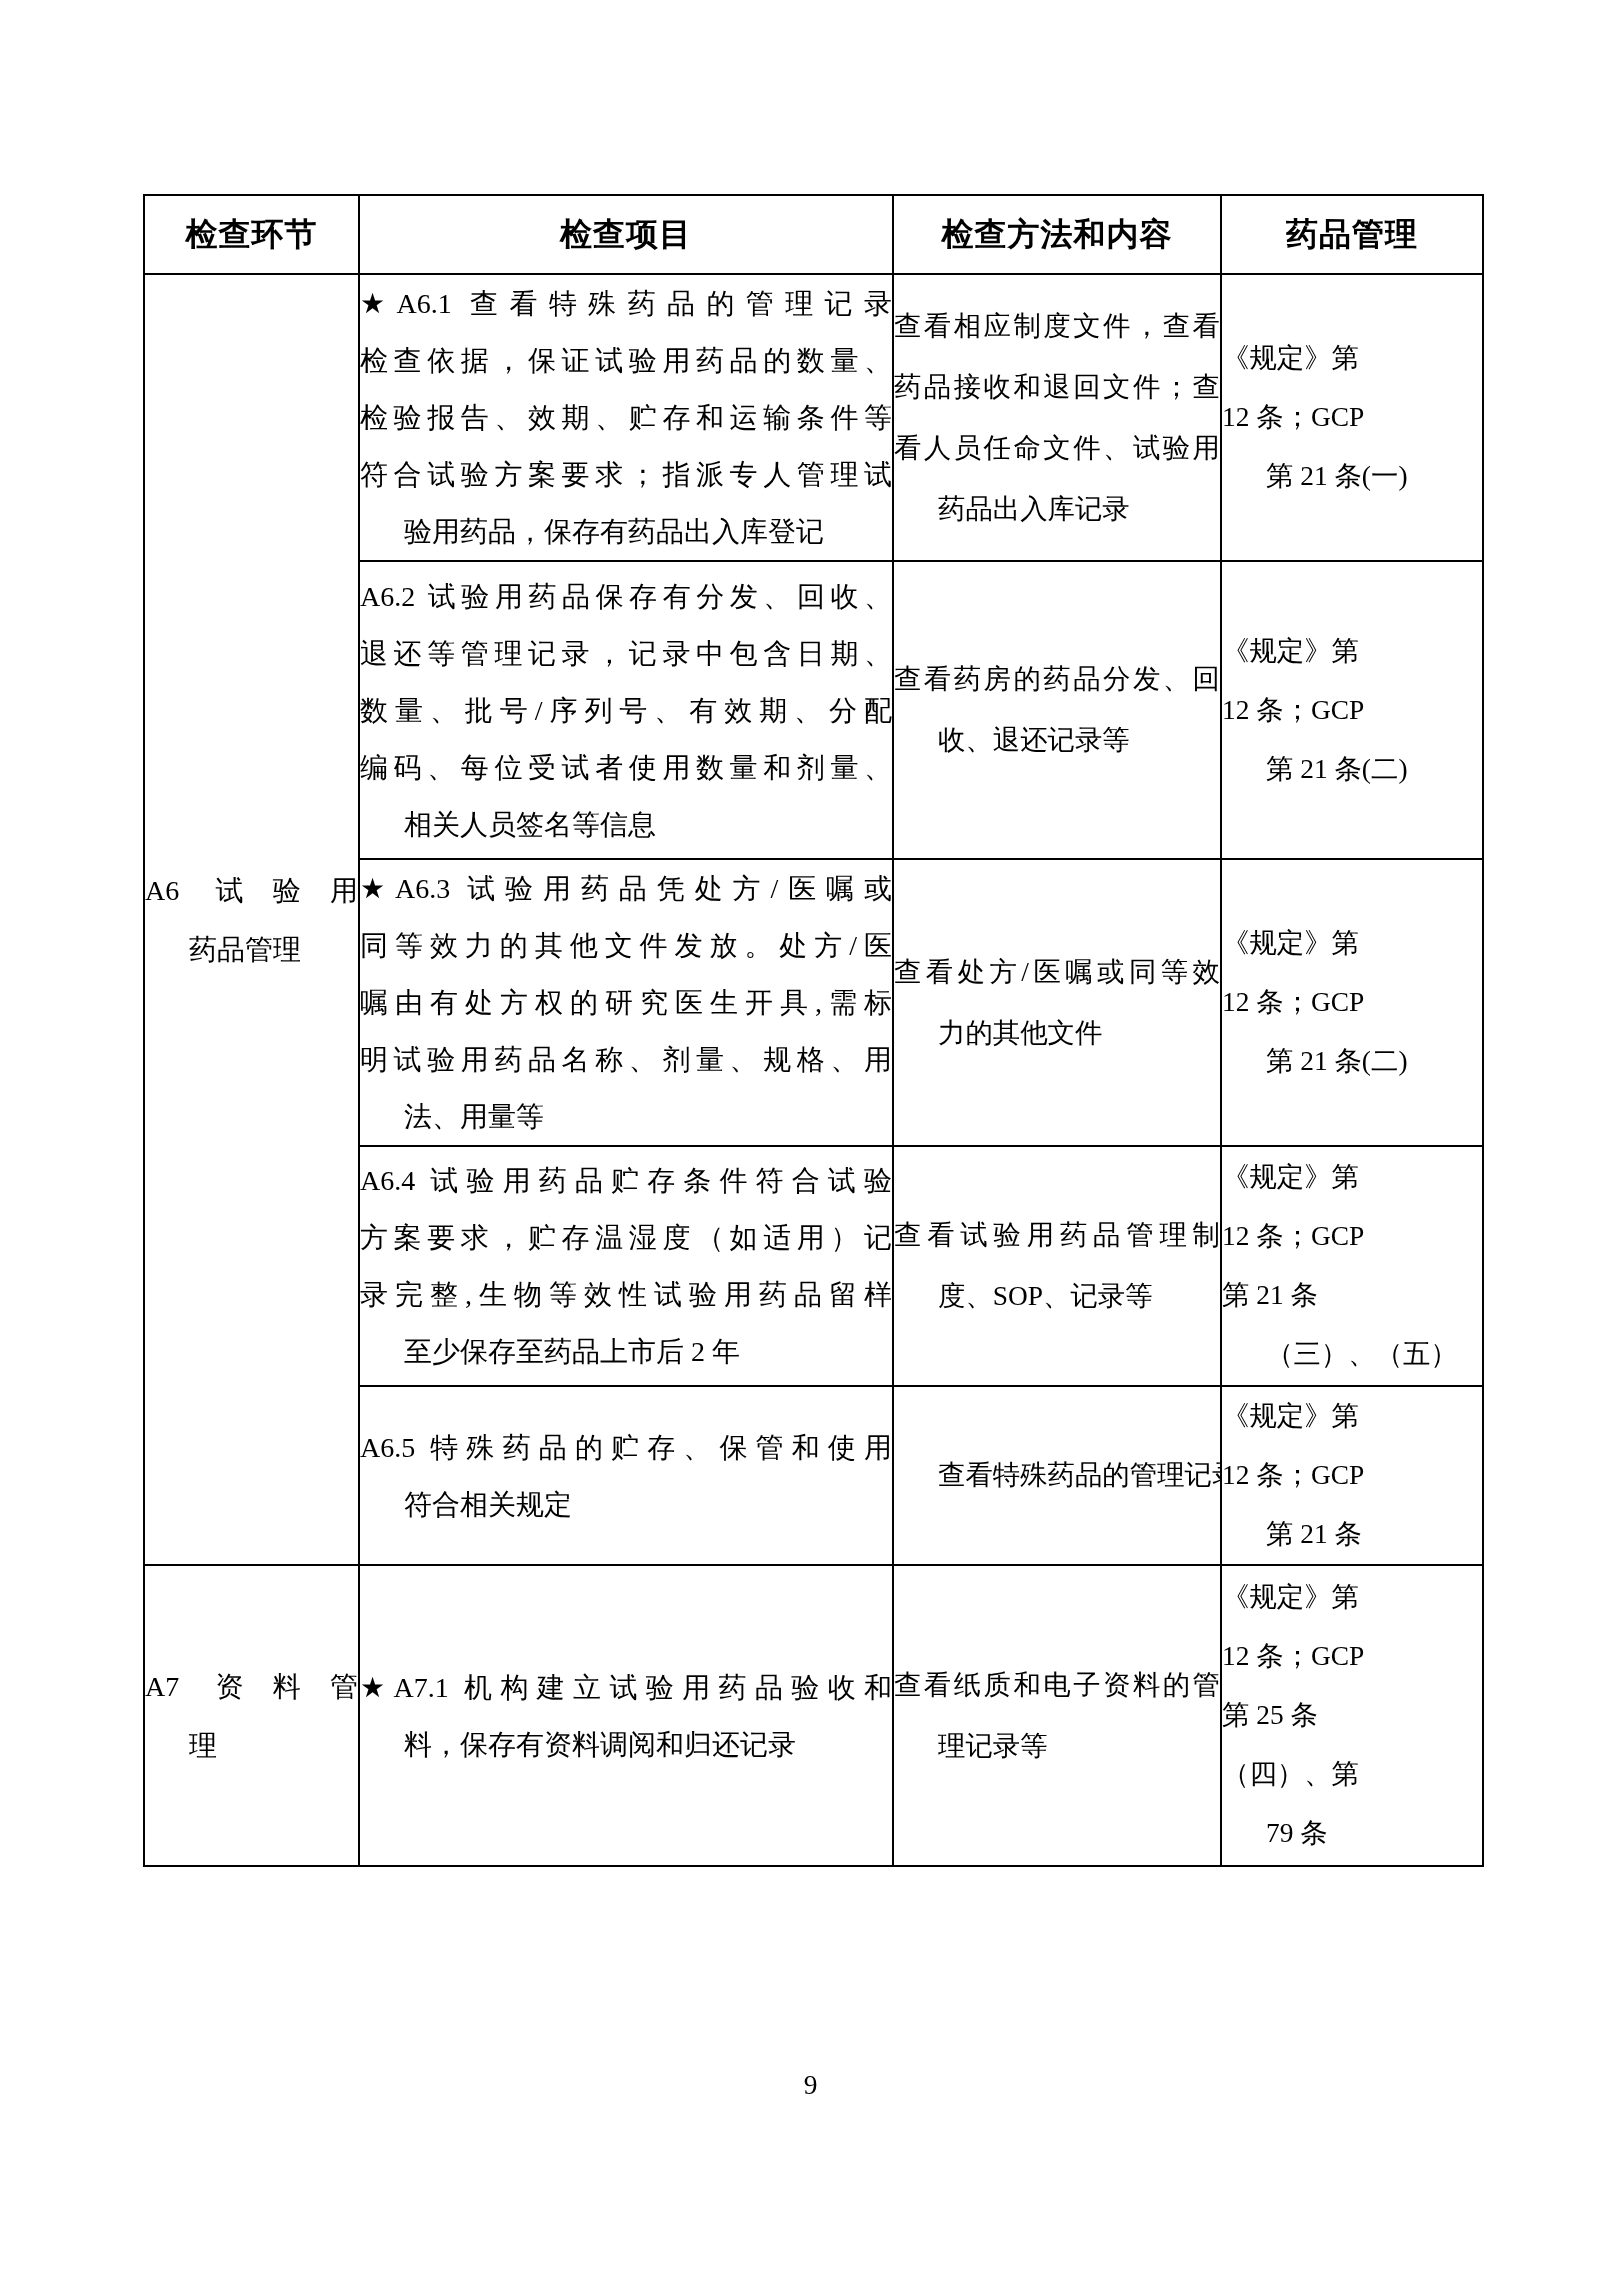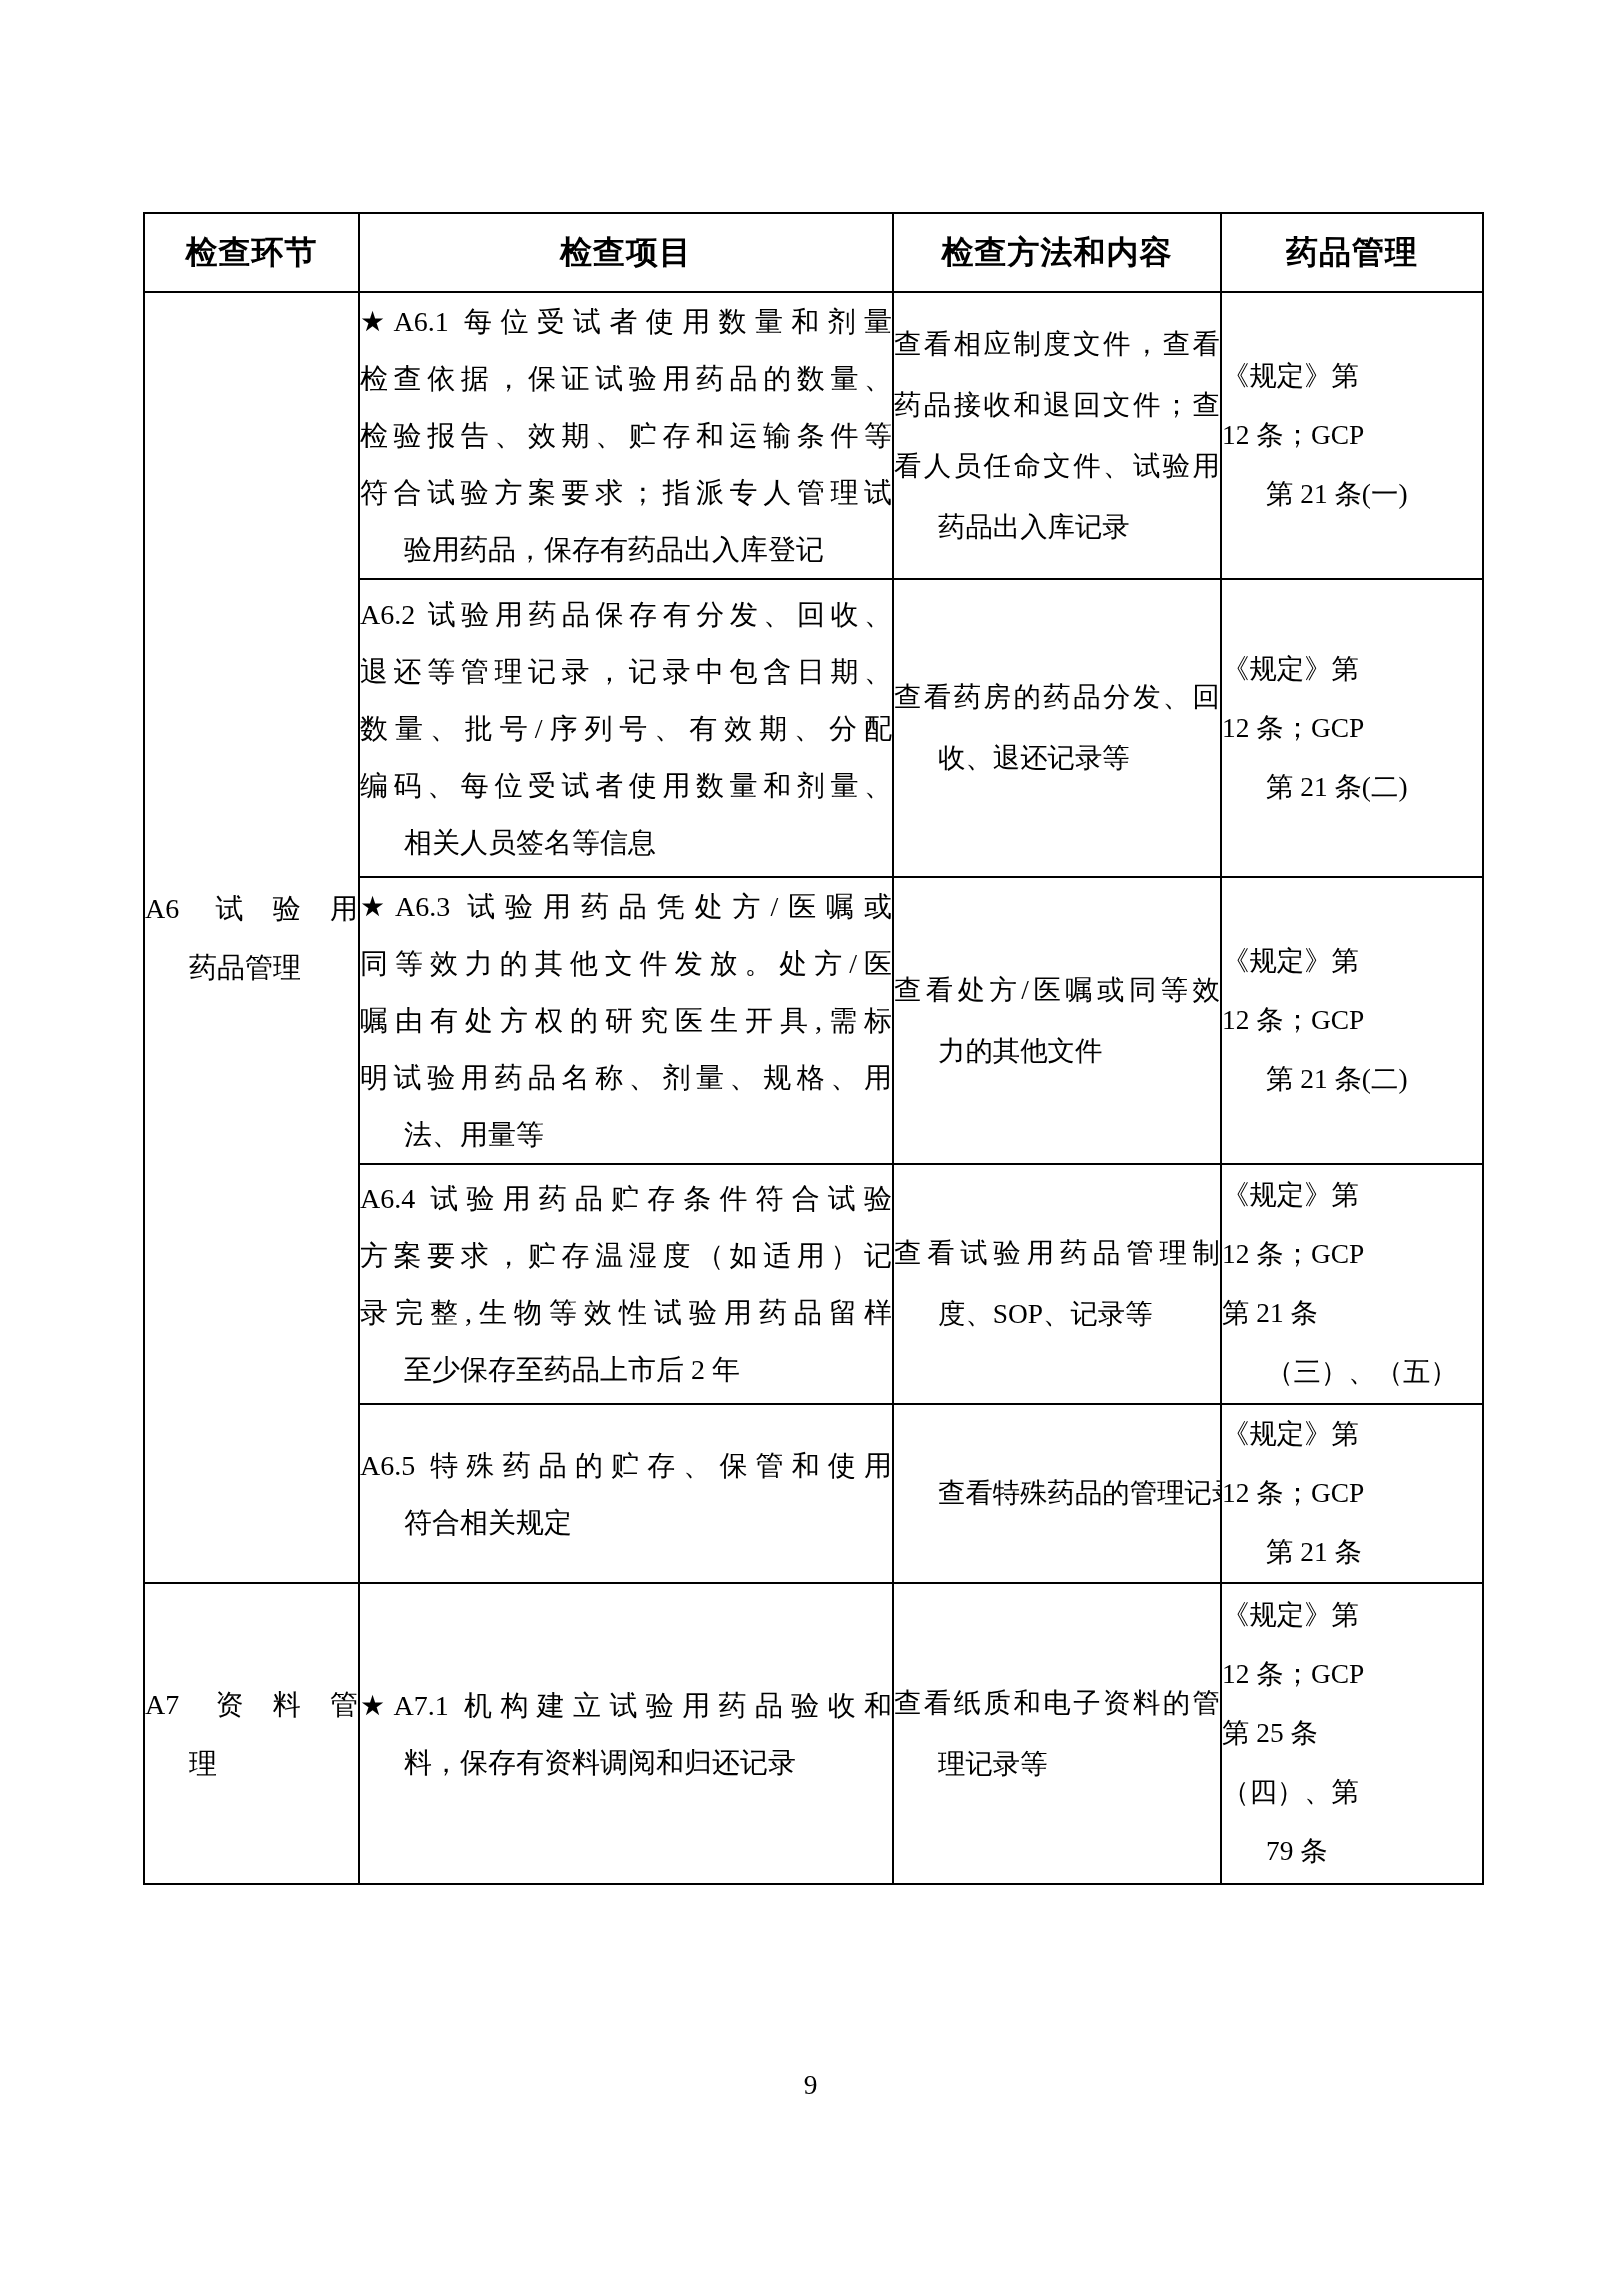--- a/index.html
+++ b/index.html
@@ -5,21 +5,21 @@
   html, body { margin: 0; padding: 0; }
   body {
     width: 1621px; height: 2293px;
     background: #ffffff;
     position: relative;
     color: #000000;
     font-family: "Liberation Serif", "DejaVu Serif", serif;
   }
   .doc-table {
     position: absolute;
-    left: 143px; top: 212px;
+    left: 143px; top: 194px;
     width: 1339px;
     border-collapse: collapse;
     table-layout: fixed;
   }
   .doc-table th, .doc-table td {
     border: 2px solid #000000;
     padding: 0;
     vertical-align: middle;
     overflow: hidden;
     background: #ffffff;
@@ -74,21 +74,21 @@
         <th>药品管理</th>
       </tr>
     </thead>
     <tbody>
         <tr style="height: 284px;">
           <td rowspan="5" class="stage-cell">
             <div class="line">A6 试验用</div>
             <div class="line last">药品管理</div>
           </td>
           <td class="item-cell">
-            <div class="line">★A6.1 每位受试者使用数量和剂量</div>
+            <div class="line">★A6.1 查看特殊药品的管理记录</div>
             <div class="line">检查依据，保证试验用药品的数量、</div>
             <div class="line">检验报告、效期、贮存和运输条件等</div>
             <div class="line">符合试验方案要求；指派专人管理试</div>
             <div class="line last">验用药品，保存有药品出入库登记</div>
           </td>
           <td class="method-cell">
             <div class="line">查看相应制度文件，查看</div>
             <div class="line">药品接收和退回文件；查</div>
             <div class="line">看人员任命文件、试验用</div>
             <div class="line last">药品出入库记录</div>

